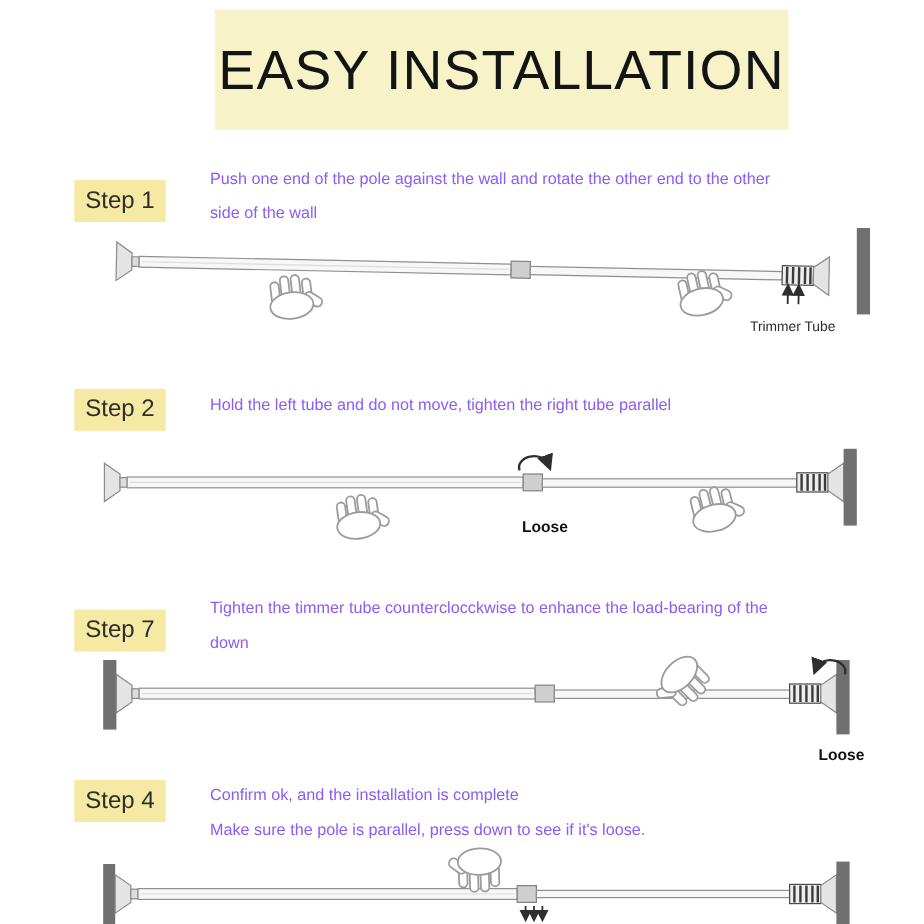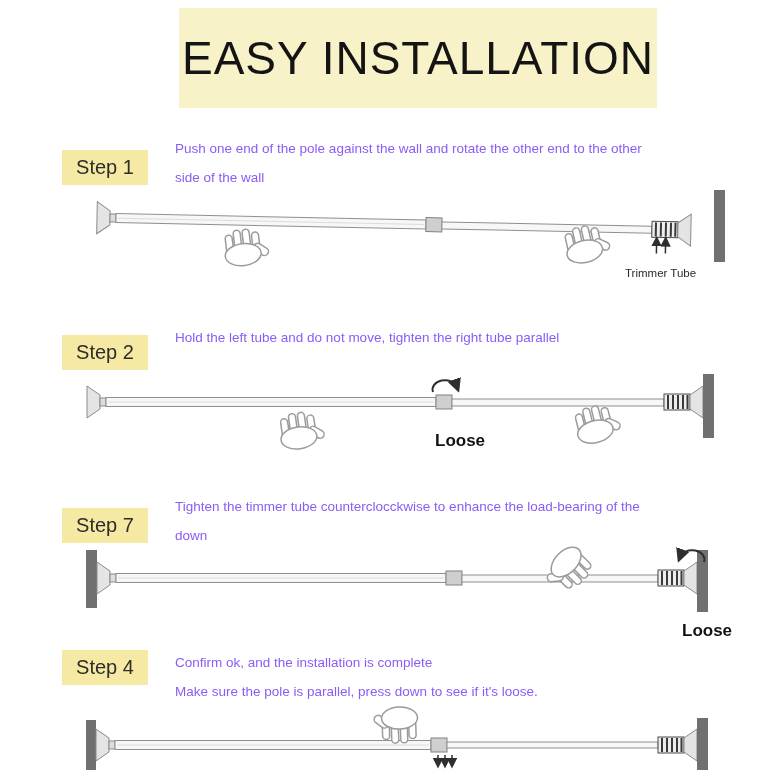--- a/index.html
+++ b/index.html
@@ -12,31 +12,31 @@
   .page { position:relative; width:770px; height:770px; overflow:hidden; background:#ffffff;margin-left:27px; }
 
   .banner {
     position:absolute; left:152px; top:8px; width:478px; height:100px;
     background:var(--banner-bg,#f8f2c8);
     display:flex; align-items:center; justify-content:center;
   }
   .banner h1 { font-size:46px; font-weight:500; letter-spacing:1px; color:#141414; white-space:nowrap; }
 
   .step-label {
-    position:absolute; left:35px; width:86px; height:35px;
+    position:absolute; left:35px; width:76px; height:35px;
     background:var(--step-bg,#f6e9a3);
     color:#2d2d2d; font-size:20px;
     display:flex; align-items:center; justify-content:center;
   }
   .step-text {
     position:absolute; left:148px; width:600px;
     font-size:13.5px; font-weight:normal; color:#8b5cf6; line-height:29px;
   }
   .anno { position:absolute; font-size:11.5px; color:#2a2a2a; white-space:nowrap;text-align:center; }
-  .anno.bold { font-weight:bold; font-size:17px; color:#111; }
+  .anno.bold { font-weight:bold; font-size:13px; color:#111; }
 
   .illu { position:absolute; left:15px; overflow:visible; }
   .tube { fill:#f7f7f7; stroke:#8f8f8f; stroke-width:1; }
   .neck { fill:#dddddd; stroke:#8a8a8a; stroke-width:1; }
   .conn { fill:#cfcfcf; stroke:#828282; stroke-width:1; }
   .wall { fill:var(--wall,#707070); }
   .hl   { stroke:#dcdcdc; stroke-width:1; }
   .arrow { stroke:#2e2e2e; stroke-width:1.5; marker-end:url(#ah); }
   .rot   { fill:none; stroke:#2e2e2e; stroke-width:2; marker-end:url(#ah); }
 </style>
@@ -99,21 +99,21 @@
         <line class="arrow" x1="624" y1="54" x2="624" y2="41"></line>
         <use href="#hand" transform="translate(200,50) rotate(-8)"></use>
         <use href="#hand" transform="translate(540,40) rotate(-14)"></use>
       </g>
       <rect class="wall" x="672" y="2" width="11" height="72"></rect>
     </svg>
     <div class="anno" style="left:598px; top:267px">Trimmer Tube</div>
   </section>
 
   <section>
-    <div class="step-label" style="top:335px">Step 2</div>
+    <div class="step-label" style="top:324px">Step 2</div>
     <div class="step-text" style="top:323px">
       <div>Hold the left tube and do not move, tighten the right tube parallel</div>
     </div>
     <svg class="illu" style="top:372px" width="740" height="82" viewBox="0 0 740 82">
       <use href="#cupL" transform="translate(45,14)"></use>
       <rect class="neck" x="58" y="26" width="6" height="8"></rect>
       <rect class="tube" x="64" y="25.5" width="330" height="9"></rect>
       <line class="hl" x1="66" y1="30" x2="392" y2="30"></line>
       <rect class="conn" x="394" y="23" width="16" height="14"></rect>
       <rect class="tube" x="410" y="27" width="212" height="7"></rect>

